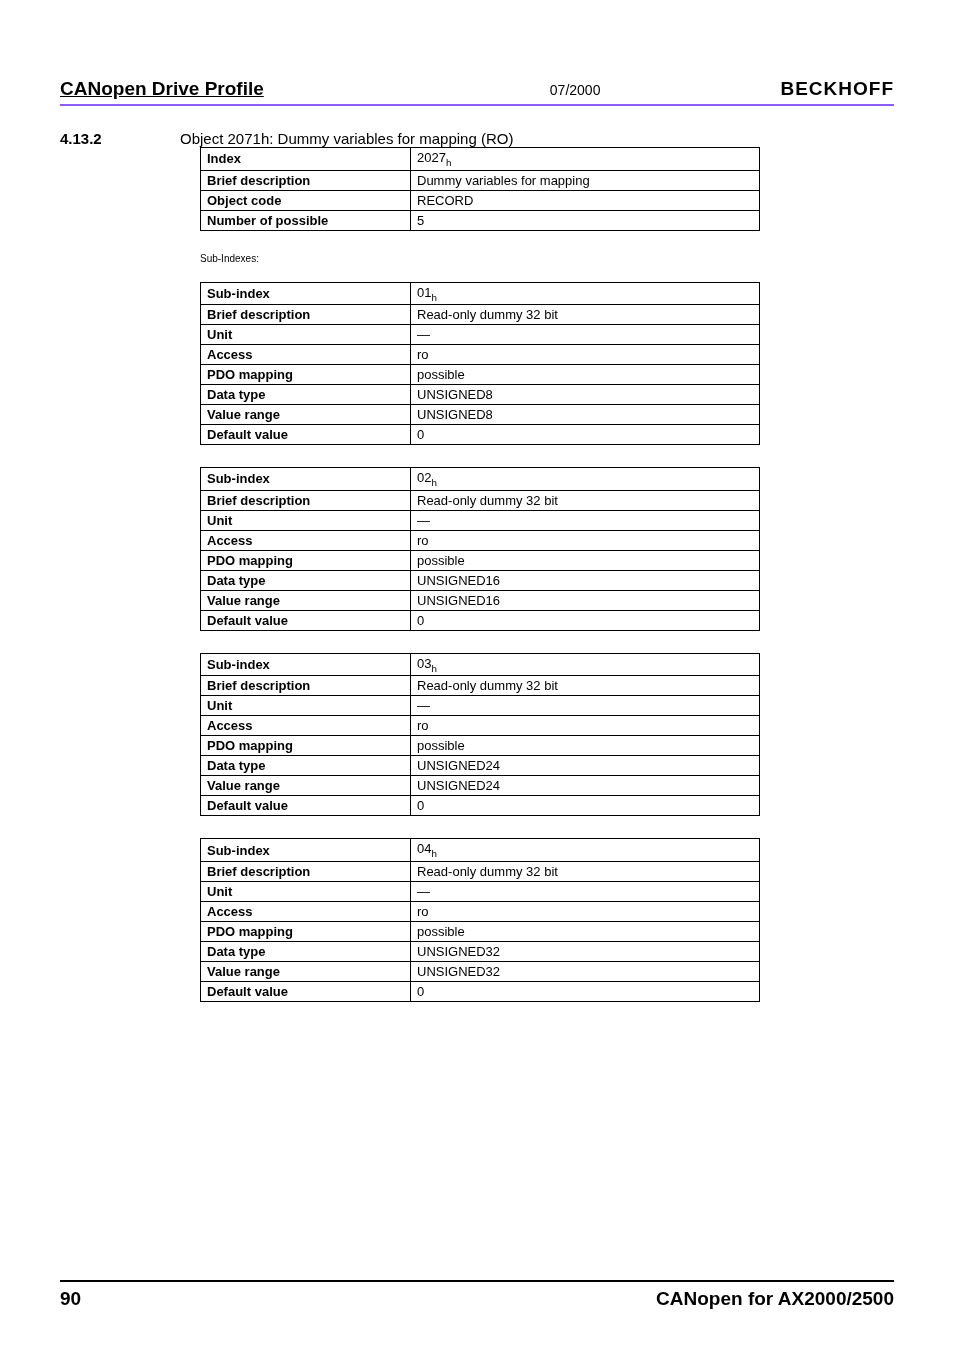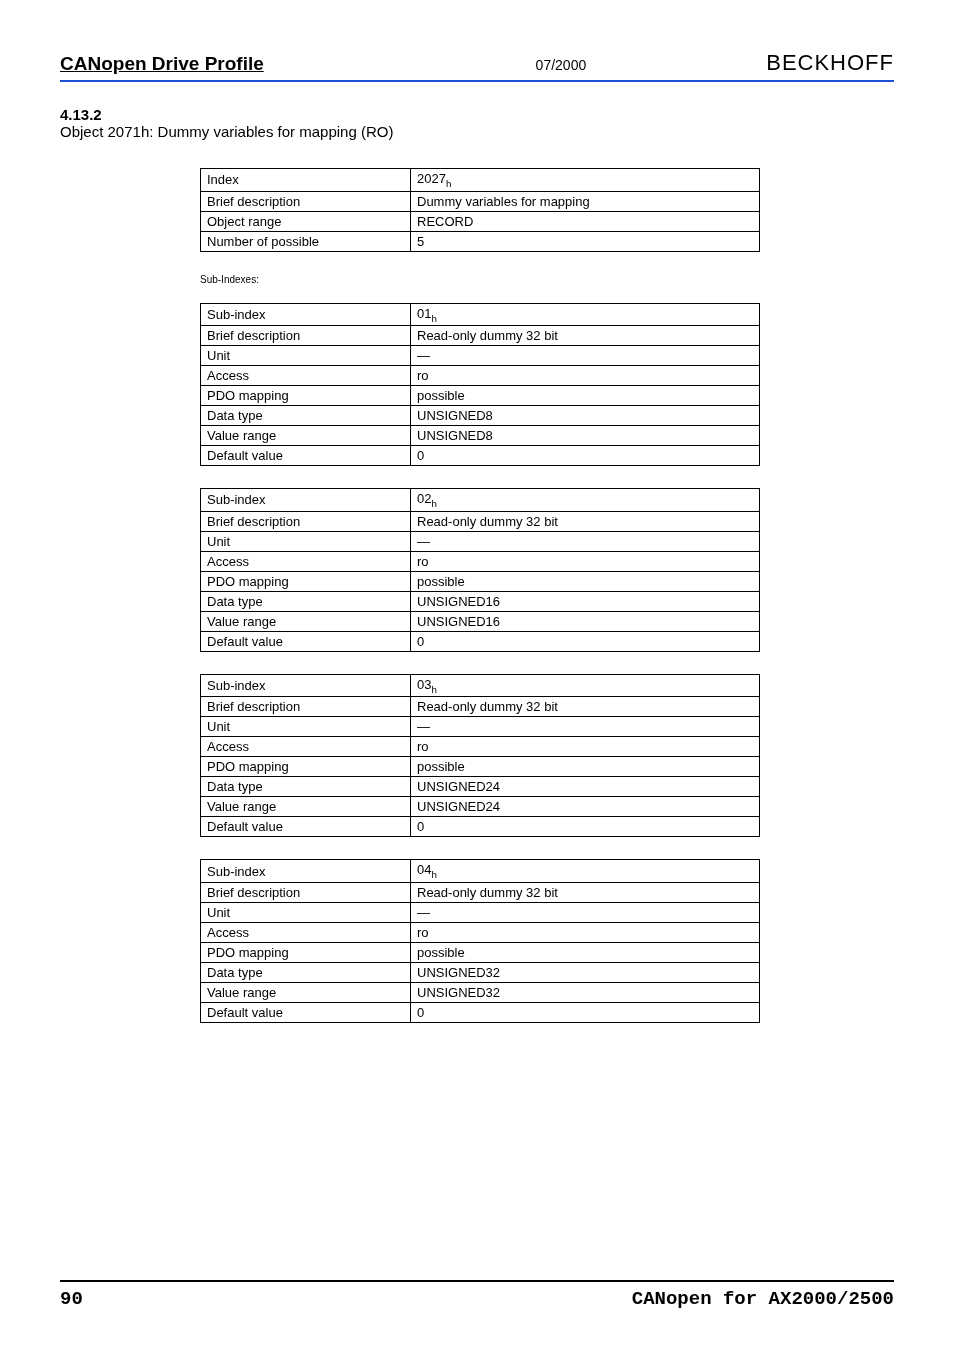--- a/index.html
+++ b/index.html
@@ -9,45 +9,44 @@
     color: #000;
     width: 954px;
     height: 1350px;
     padding: 50px 60px 40px 60px;
     display: flex;
     flex-direction: column;
   }
   .header-row {
     display: flex;
     align-items: baseline;
-    border-bottom: 2px solid #1d4ed8;
+    border-bottom: 2px solid #8b5cf6;
     padding-bottom: 4px;
     margin-bottom: 24px;
   }
   .header-left {
     font-size: 19px;
     font-weight: bold;
     flex: 1;
     text-decoration: underline;
   }
   .header-mid {
     font-size: 14px;
     flex: 0 0 auto;
     margin-right: 180px;
   }
   .header-right {
-    font-size: 22px;
-    font-weight: normal;
+    font-size: 19px;
+    font-weight: bold;
     letter-spacing: 1px;
     flex: 0 0 auto;
+    margin-top: 28px;
   }
   .section-row {
     display: flex;
-    margin-bottom: 28px;
-    flex-direction: column;
   }
   .section-num {
     font-size: 15px;
     font-weight: bold;
     width: 120px;
     flex-shrink: 0;
   }
   .section-title {
     font-size: 15px;
     font-weight: normal;
@@ -62,35 +61,34 @@
     margin-bottom: 22px;
   }
   table.obj td {
     border: 1px solid #000;
     padding: 2px 6px;
     font-size: 13px;
     height: 20px;
     vertical-align: middle;
   }
   table.obj td.lbl {
-    font-weight: normal;
+    font-weight: bold;
     width: 210px;
   }
   .sub-label {
     font-size: 10px;
     margin: 4px 0 18px 0;
   }
   sub { font-size: 0.75em; }
   .spacer { flex: 1; }
   .footer-row {
     display: flex;
     border-top: 2px solid #000;
     padding-top: 6px;
     align-items: baseline;
-    font-family: Liberation Mono, monospace;
   }
   .footer-left {
     font-size: 19px;
     font-weight: bold;
     flex: 1;
   }
   .footer-right {
     font-size: 19px;
     font-weight: bold;
   }
@@ -115,21 +113,21 @@
       <tbody id="main-rows">
         <tr>
           <td class="lbl">Index</td>
           <td><span>2027</span><sub>h</sub></td>
         </tr>
         <tr>
           <td class="lbl">Brief description</td>
           <td>Dummy variables for mapping</td>
         </tr>
         <tr>
-          <td class="lbl">Object range</td>
+          <td class="lbl">Object code</td>
           <td>RECORD</td>
         </tr>
         <tr>
           <td class="lbl">Number of possible</td>
           <td>5</td>
         </tr>
       </tbody>
     </table>
 
   <div class="sub-label">Sub-Indexes:</div>

